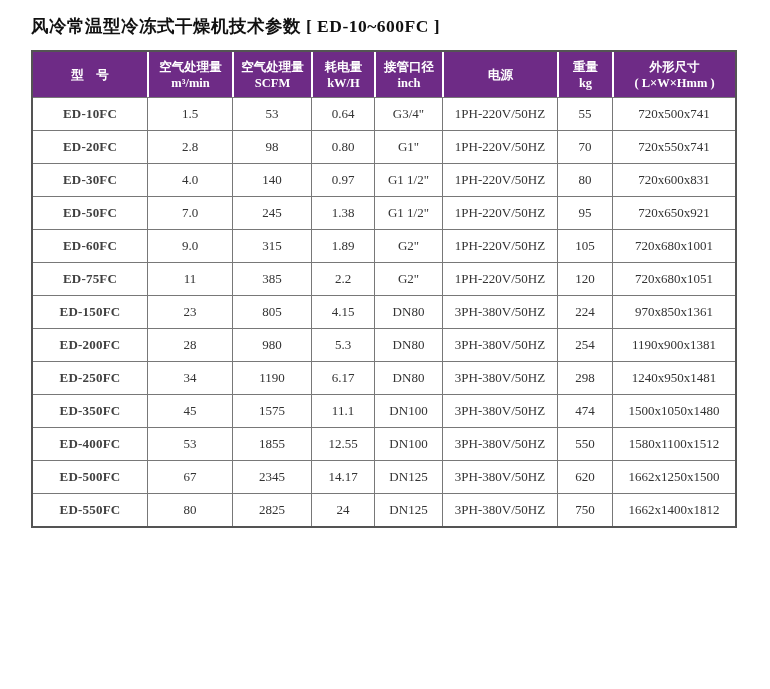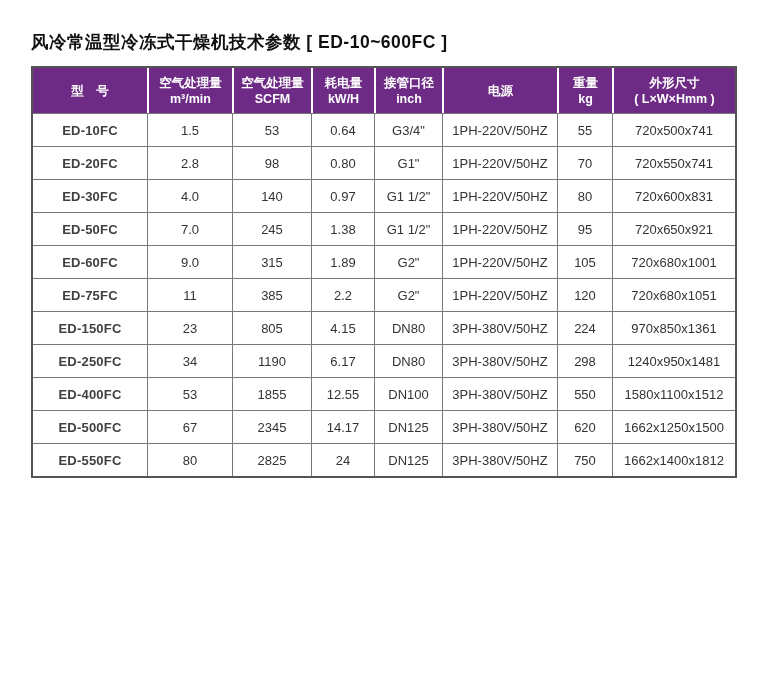--- a/index.html
+++ b/index.html
@@ -3,21 +3,21 @@
 <meta charset="utf-8">
 <style>
   * { margin: 0; padding: 0; box-sizing: border-box; }
   html, body { background: #ffffff; }
   body {
     width: 770px;
     height: 689px;
     font-family: "Liberation Sans", "DejaVu Sans", sans-serif;
     overflow: hidden;
   }
-  .page { padding: 30px 0 0 30px; }
+  .page { padding: 14px 0 0 30px; font-family: Liberation Serif, serif; }
   .title {
     font-size: 17.5px;
     font-weight: bold;
     color: #111111;
     letter-spacing: 0.5px;
     margin-bottom: 12px;
     margin-left: 1px;
   }
   table.spec {
     border-collapse: separate;
@@ -178,30 +178,50 @@
           <td class="model">ED-150FC</td>
           <td>23</td>
           <td>805</td>
           <td>4.15</td>
           <td>DN80</td>
           <td>3PH-380V/50HZ</td>
           <td>224</td>
           <td>970x850x1361</td>
         </tr>
         <tr>
+          <td class="model">ED-200FC</td>
+          <td>28</td>
+          <td>980</td>
+          <td>5.3</td>
+          <td>DN80</td>
+          <td>3PH-380V/50HZ</td>
+          <td>254</td>
+          <td>1190x900x1381</td>
+        </tr>
+        <tr>
           <td class="model">ED-250FC</td>
           <td>34</td>
           <td>1190</td>
           <td>6.17</td>
           <td>DN80</td>
           <td>3PH-380V/50HZ</td>
           <td>298</td>
           <td>1240x950x1481</td>
         </tr>
         <tr>
+          <td class="model">ED-350FC</td>
+          <td>45</td>
+          <td>1575</td>
+          <td>11.1</td>
+          <td>DN100</td>
+          <td>3PH-380V/50HZ</td>
+          <td>474</td>
+          <td>1500x1050x1480</td>
+        </tr>
+        <tr>
           <td class="model">ED-400FC</td>
           <td>53</td>
           <td>1855</td>
           <td>12.55</td>
           <td>DN100</td>
           <td>3PH-380V/50HZ</td>
           <td>550</td>
           <td>1580x1100x1512</td>
         </tr>
         <tr>

